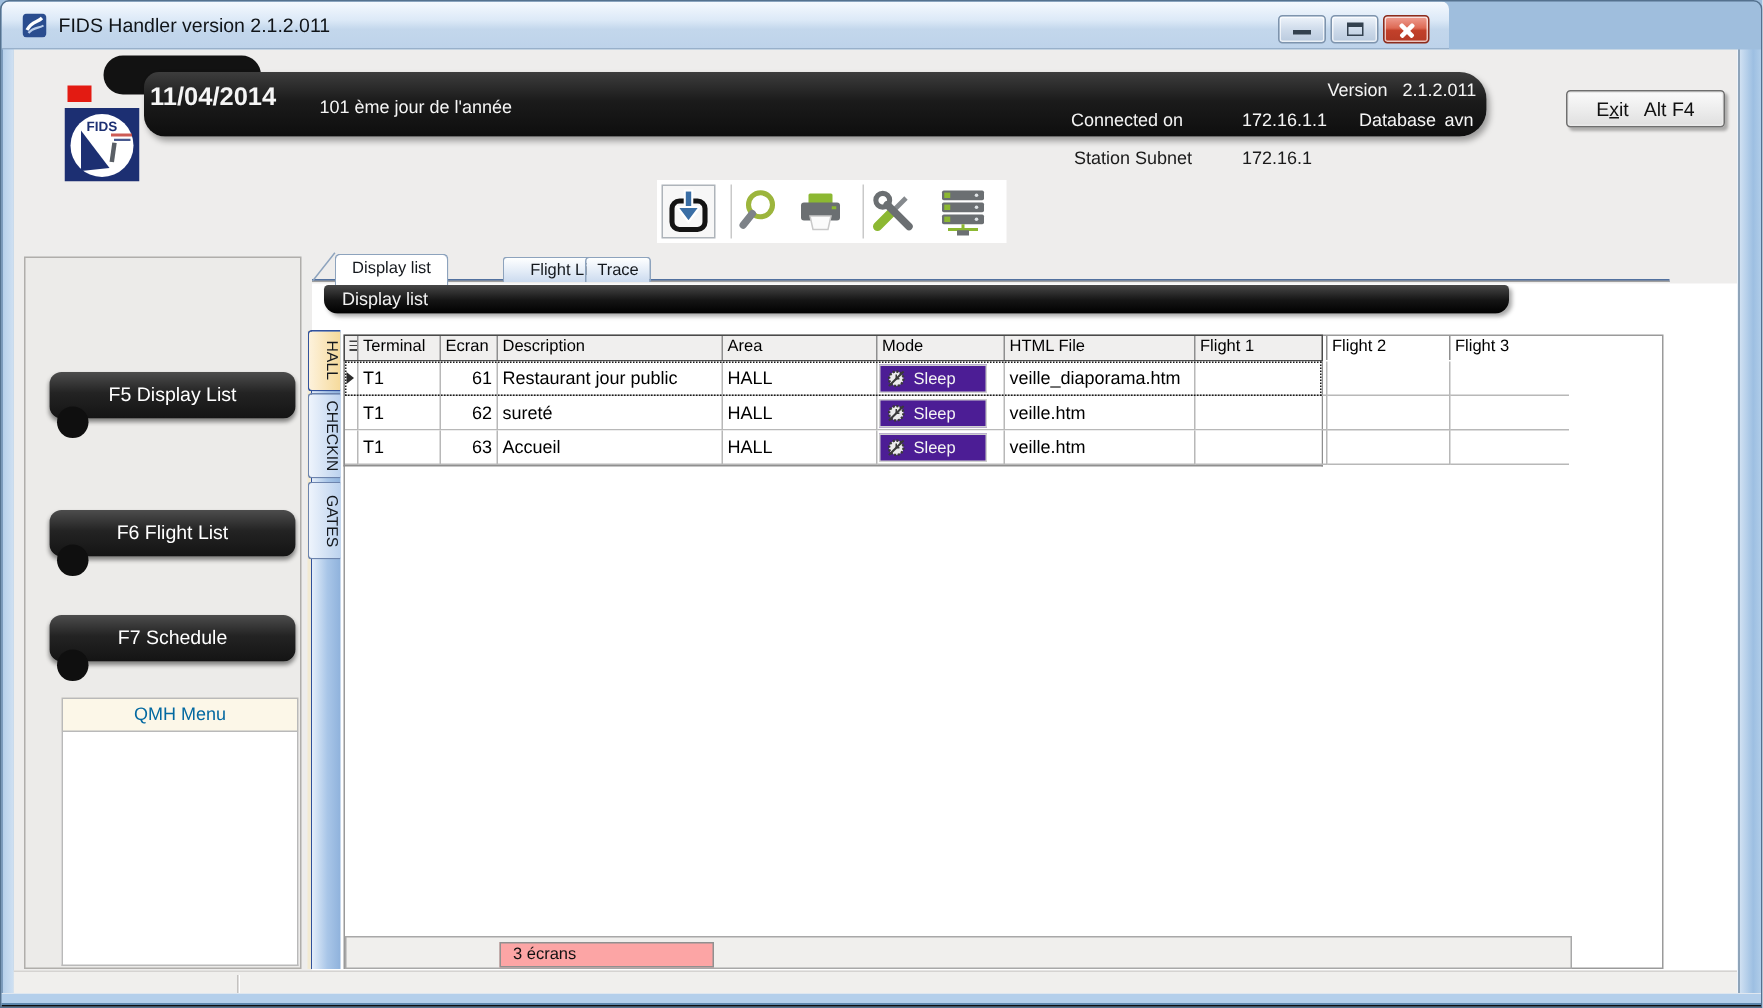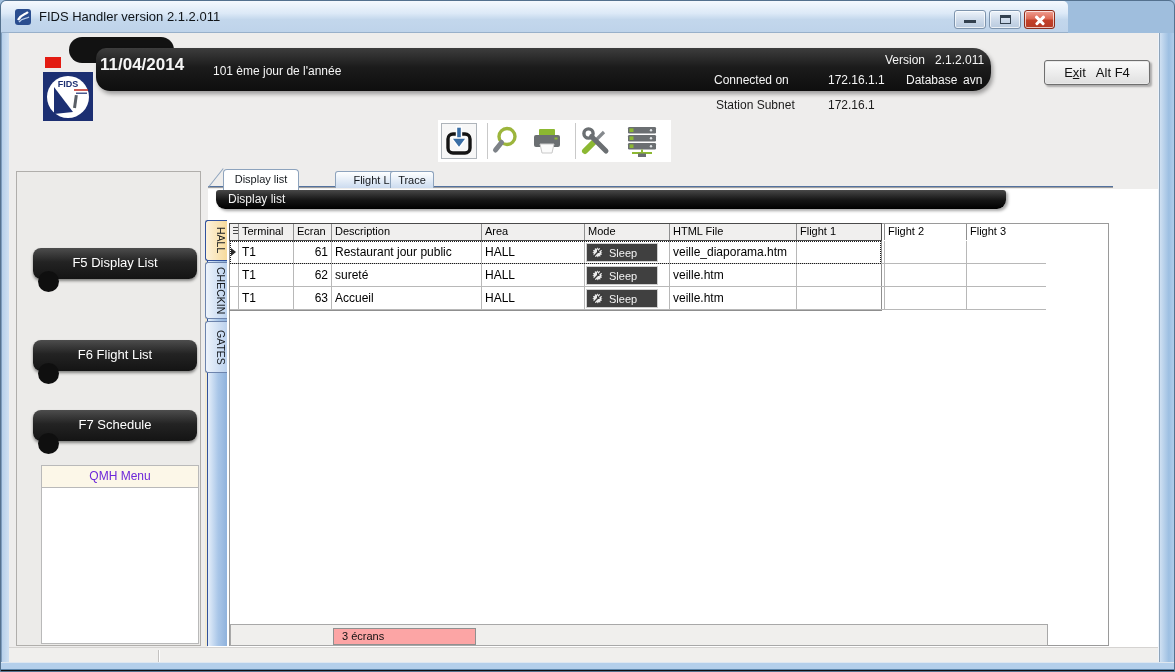--- a/index.html
+++ b/index.html
@@ -2,21 +2,21 @@
 <html><head>
 <meta charset="utf-8">
 <style>
   * { margin:0; padding:0; box-sizing:border-box; font-family:"Liberation Sans", sans-serif; }
   html,body { width:1175px; height:672px; overflow:hidden; }
   body { position:relative; background:#9fbedd; }
 
   .window { position:absolute; inset:0; border:1px solid #54718e; border-radius:6px 6px 0 0; overflow:hidden; }
 
   
-  .titlebar { position:absolute; left:0; top:0; width:1067px; height:32px;
+  .titlebar { position:absolute; left:0; top:0; width:965px; height:32px;
     background:linear-gradient(#f5f9fe, #dcE9f7 40%, #c3d7ec 60%, #bed3ea);
     background:linear-gradient(#f5f9fe, #dce9f7 40%, #c3d7ec 60%, #bed3ea);
     border-bottom:1px solid #98b0ca; border-radius:5px 5px 0 0; }
   .title-icon { position:absolute; left:14px; top:8px; width:16px; height:16px; }
   .title-text { position:absolute; left:38px; top:0; line-height:31px; font-size:13px; color:#101418; }
   .win-controls { position:absolute; right:13px; top:9px; display:flex; gap:3px; }
   .wbtn { width:32px; height:19px; border-radius:3px; border:1px solid #7e94ad; position:relative;
     background:linear-gradient(#eef4fb,#ccd9e9 55%,#b9cade); box-shadow:inset 0 0 0 1px rgba(255,255,255,.7); }
   .wbtn.close { width:31px; border-color:#8c2c1c; background:linear-gradient(#f0a094,#dd6a55 45%,#c8introduce 0); background:linear-gradient(#f0a094,#dd6a55 45%,#c2402a 55%,#b53a25); }
   .glyph-min { position:absolute; left:9px; bottom:5px; width:12px; height:3px; background:#33414f; }
@@ -63,21 +63,21 @@
   .tool-sep { position:absolute; top:3px; width:1px; height:36px; background:#c9c9c9; }
 
   
   .sidebar { position:absolute; left:15px; top:170px; width:185px; height:475px; background:#ecebe9; border:1px solid #b0aeab; }
   .ribbon { position:absolute; left:32px; width:164px; height:31px; z-index:0; color:#fff; font-size:13px;
     text-align:center; line-height:30px; border-radius:8px;
     background:linear-gradient(#4d4d4d,#232323 45%,#141414); box-shadow:0 2px 3px rgba(0,0,0,.45); cursor:default; }
   .ribbon::after { content:""; position:absolute; left:5px; top:23px; width:21px; height:21px; background:#0f0f0f; border-radius:50%; z-index:-1; }
   .ribbon.b1 { top:247px; } .ribbon.b2 { top:327px;margin-top:12px; } .ribbon.b3 { top:409px; }
   .qmh-header { position:absolute; left:40px; top:464px; width:158px; height:23px; background:#fcf7e8;
-    border:1px solid #b9b9b9; font-size:12px; color:#6d28d9; text-align:center; line-height:21px; }
+    border:1px solid #b9b9b9; font-size:12px; color:#0369a1; text-align:center; line-height:21px; }
   .qmh-list { position:absolute; left:40px; top:487px; width:158px; height:156px; background:#fff; border:1px solid #b9b9b9; border-top:none; }
 
   
   .page { position:absolute; left:207px; top:188px; width:950px; height:458px; background:#fff; }
   .tabs-underline { position:absolute; left:207px; top:185px; width:905px; height:2px; background:#52719f; border-bottom:1px solid #9f9f9f; }
   .tab-diag { position:absolute; left:207px; top:186px; width:24px; height:1px; background:#8da3bd; transform:rotate(-51.7deg); transform-origin:0 0; }
   .tab { position:absolute; font-size:11px; color:#14181d; text-align:center; cursor:default; }
   .tab.active { left:222px; top:168px; width:76px; height:21px; line-height:19px; background:#fff;
     border:1px solid #8da3bd; border-bottom:none; border-radius:4px 4px 0 0; z-index:5; }
   .tab.t2 { left:302px; top:170px; width:84px; }
@@ -109,21 +109,21 @@
     background:repeating-linear-gradient(to bottom,#444 0 1px,transparent 1px 3px); }
   .g-body { border:1px solid #8f8f8f; border-top:none; }
   .g-data { height:23px; background:#fff; position:relative; cursor:default; }
   .g-data .c { border-right:1px solid #b8b8b8; border-bottom:1px solid #b8b8b8; font-size:12px; padding:4px 3px 0; overflow:hidden; white-space:nowrap; color:#000; }
   .g-data .c:last-child { border-right:none; }
   .g-data.selected::after { content:""; position:absolute; inset:0; border:1px dotted #1a1a1a; pointer-events:none; }
   .c.num { text-align:right; }
   .c.sel { padding:0; }
   .row-marker { width:0; height:0; border-left:5px solid #2b2b2b; border-top:4px solid transparent; border-bottom:4px solid transparent; margin:7px 0 0 1px; }
   .c.mode { padding:0; }
-  .sleep-btn { margin:2px 0 0 1px; width:72px; height:19px; background:#404040; border:1px solid #cfcfcf;
+  .sleep-btn { margin:2px 0 0 1px; width:72px; height:19px; background:#4c1d95; border:1px solid #cfcfcf;
     display:flex; align-items:center; gap:5px; padding-left:4px; cursor:default; }
   .sleep-label { font-size:11px; color:#f4f4f4; }
 
   .grid-footer { position:absolute; left:229px; top:623px; width:818px; height:22px; background:#f0efed; border:1px solid #a8a8a8; }
   .count-box { position:absolute; left:332px; top:627px; width:143px; height:17px; background:#fca5a5; border:1px solid #909090;
     font-size:11px; color:#111; line-height:15px; padding-left:8px; }
 
   
   .statusbar { position:absolute; left:8px; top:646px; width:1149px; height:16px; background:#f0efed; border-top:1px solid #d5d3d1; }
   .status-div { position:absolute; left:149px; top:2px; width:2px; height:12px; border-left:1px solid #c4c2c0; border-right:1px solid #fff; }

